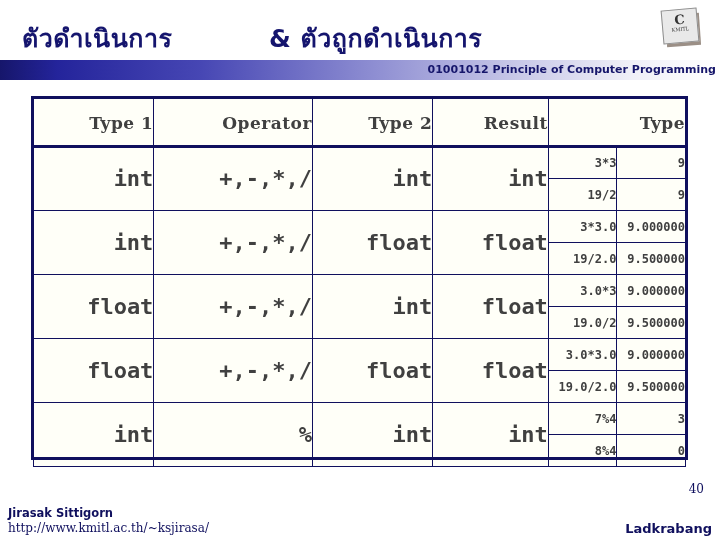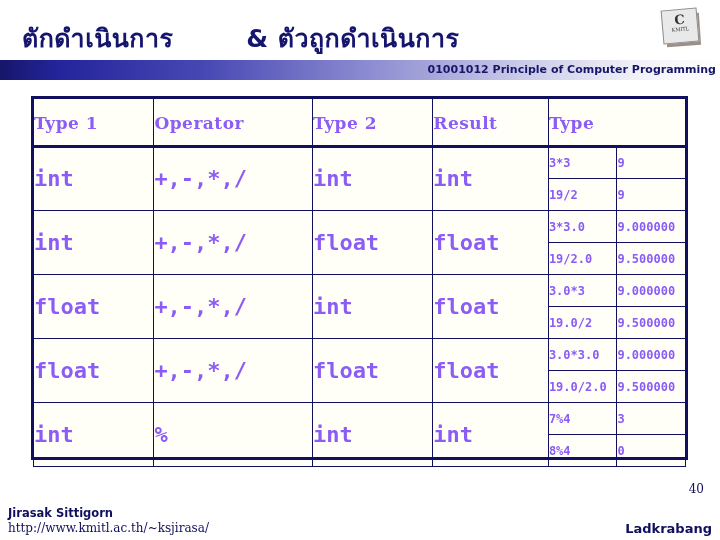--- a/index.html
+++ b/index.html
@@ -24,21 +24,21 @@
     height: 42px;
     color: #15156e;
     font-family: "DejaVu Sans", sans-serif;
     font-weight: bold;
     font-size: 25px;
     line-height: 42px;
     white-space: nowrap;
   }
   #slide-title .title-main { letter-spacing: 0.5px; }
   #slide-title .title-second {
-    margin-left: 64px;
+    margin-left: 88px;
     letter-spacing: 0.5px;
   }
 
   
   #corner-logo {
     position: absolute;
     right: 14px;
     top: 6px;
     width: 46px;
     height: 44px;
@@ -109,22 +109,22 @@
     position: absolute;
     left: 33px;
     top: 98px;
     width: 653px;
     border-collapse: collapse;
     table-layout: fixed;
     background: #ffffff;
   }
   #type-table td, #type-table th {
     border: 1px solid #10105e;
-    color: #8b5cf6;
-    text-align: left;
+    color: #404040;
+    text-align: right;
     vertical-align: middle;
     padding: 0;
     background: #fffff8;
   }
   #type-table thead th {
     height: 47px;
     font-family: "DejaVu Serif", serif;
     font-weight: bold;
     font-size: 17px;
     letter-spacing: 0.5px;
@@ -212,21 +212,21 @@
   }
   #footer-institute .line2 {
     display: block;
     margin-top: 2px;
   }
 </style>
 </head>
 <body>
 
 <div id="slide-title">
-  <span class="title-main">ตักดำเนินการ</span>
+  <span class="title-main">ตัวดำเนินการ</span>
   <span class="title-second">&amp; ตัวถูกดำเนินการ</span>
 </div>
 
 <div id="corner-logo">
   <div class="logo-shadow"></div>
   <div class="logo-card">
     <span>C</span>
     <span class="sub">KMITL</span>
   </div>
 </div>

